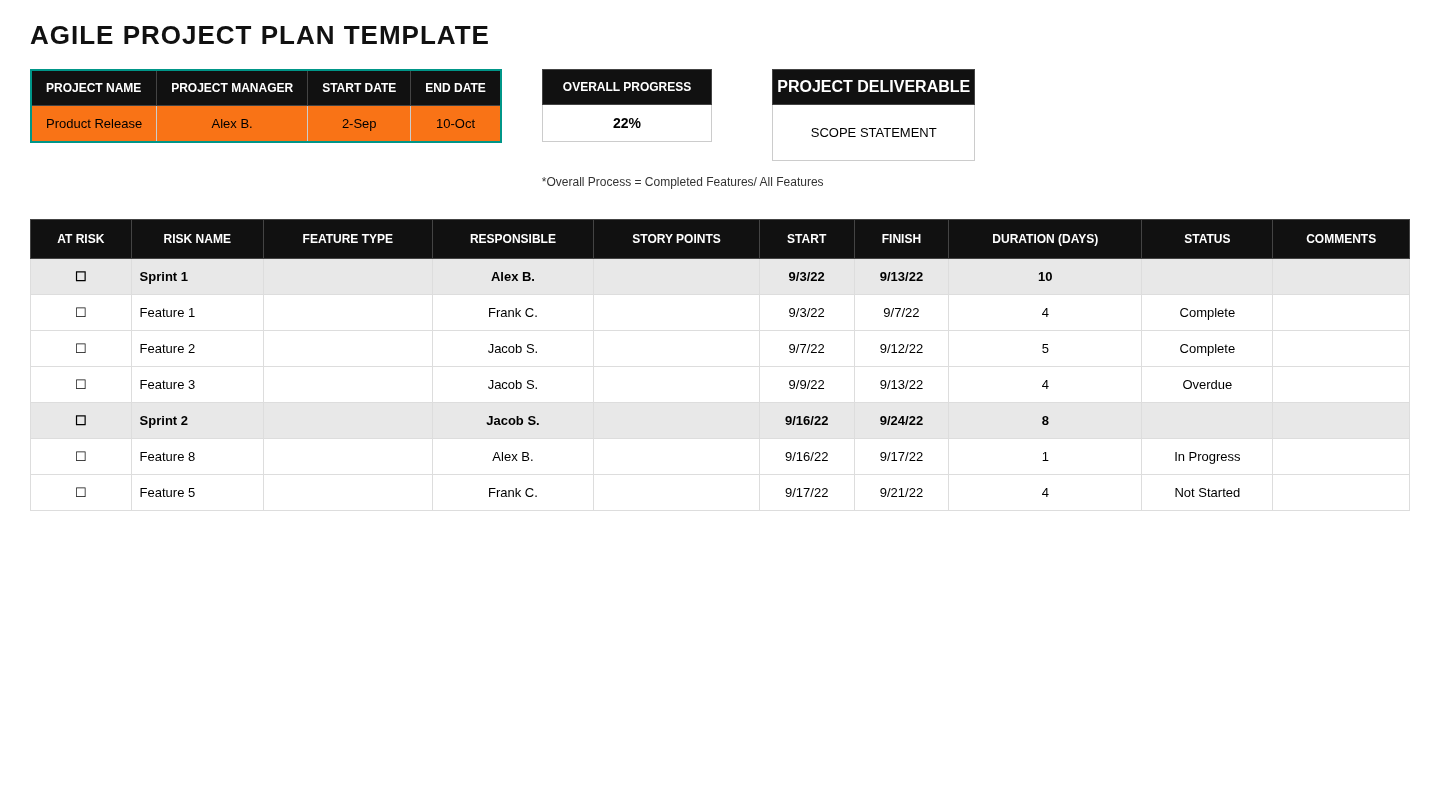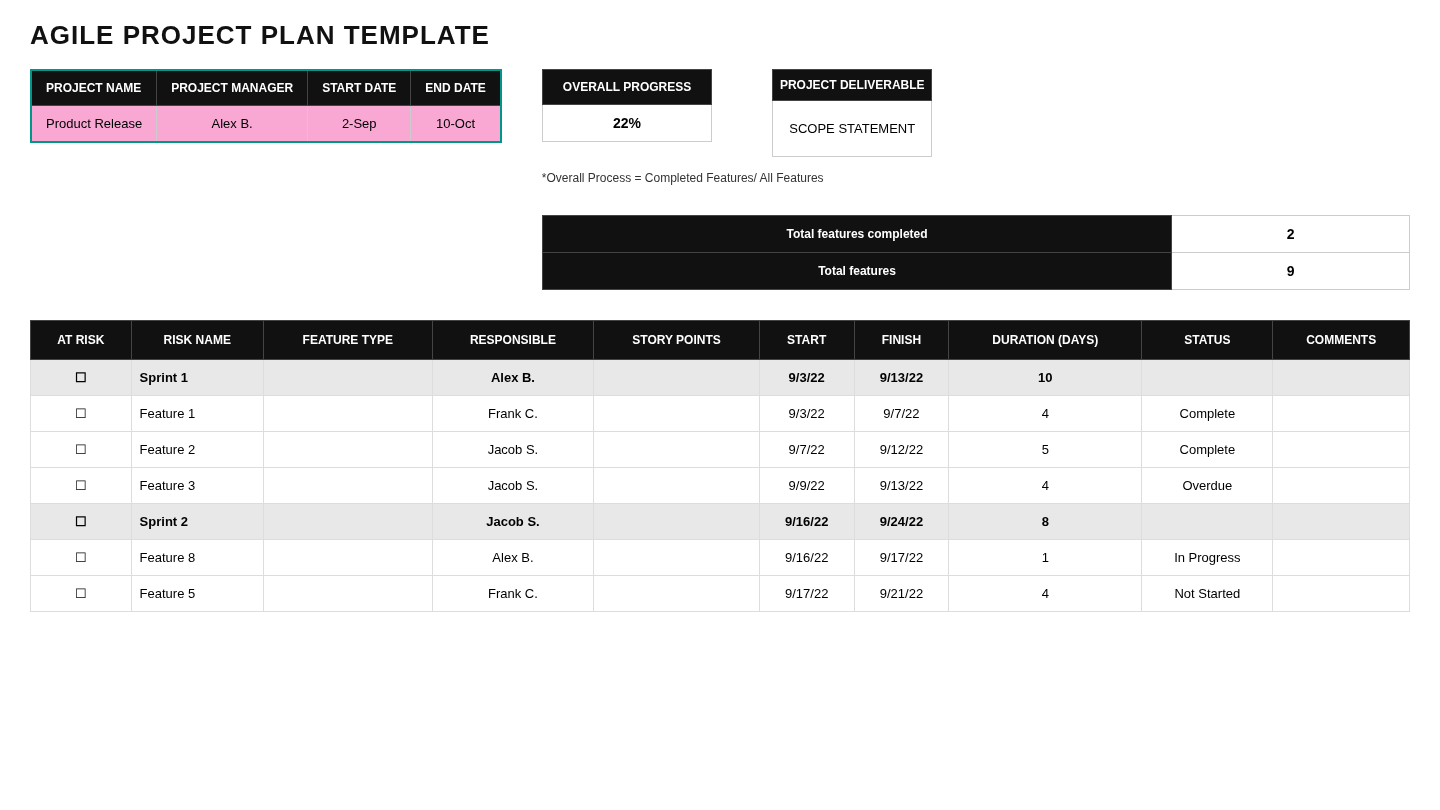--- a/index.html
+++ b/index.html
@@ -39,21 +39,21 @@
       text-align: left;
       padding: 10px 14px;
       border: 1px solid #444;
       white-space: nowrap;
     }
     .project-table td {
       text-align: center;
       padding: 10px 14px;
       border: 1px solid #ccc;
       font-size: 13px;
-      background: #f9a8d4;
+      background: #f97316;
     }
 
     .right-section {
       display: flex;
       flex-direction: column;
       gap: 10px;
       flex: 1;
     }
 
     .overall-progress-table {
@@ -78,21 +78,21 @@
     }
 
     .deliverable-table {
       border-collapse: collapse;
       margin-left: 30px;
     }
     .deliverable-table th {
       background: #111;
       color: #fff;
       font-weight: 700;
-      font-size: 12px;
+      font-size: 16px;
       text-align: center;
       padding: 8px 4px;
       border: 1px solid #444;
     }
     .deliverable-table td {
       text-align: center;
       padding: 20px 16px;
       border: 1px solid #ccc;
       background: #fff;
     }
@@ -226,32 +226,20 @@
         <tbody>
           <tr>
             <td>SCOPE STATEMENT</td>
           </tr>
         </tbody>
       </table>
     </div>
 
     <p class="formula-note">*Overall Process = Completed Features/ All Features</p>
 
-    <table class="totals-table">
-      <tbody>
-        <tr>
-          <th>Total features completed</th>
-          <td>2</td>
-        </tr>
-        <tr>
-          <th>Total features</th>
-          <td>9</td>
-        </tr>
-      </tbody>
-    </table>
   </div>
 </div>
 
 <div class="main-table-wrapper">
   <table class="main-table">
     <thead>
       <tr>
         <th>AT RISK</th>
         <th>RISK NAME</th>
         <th>FEATURE TYPE</th>

